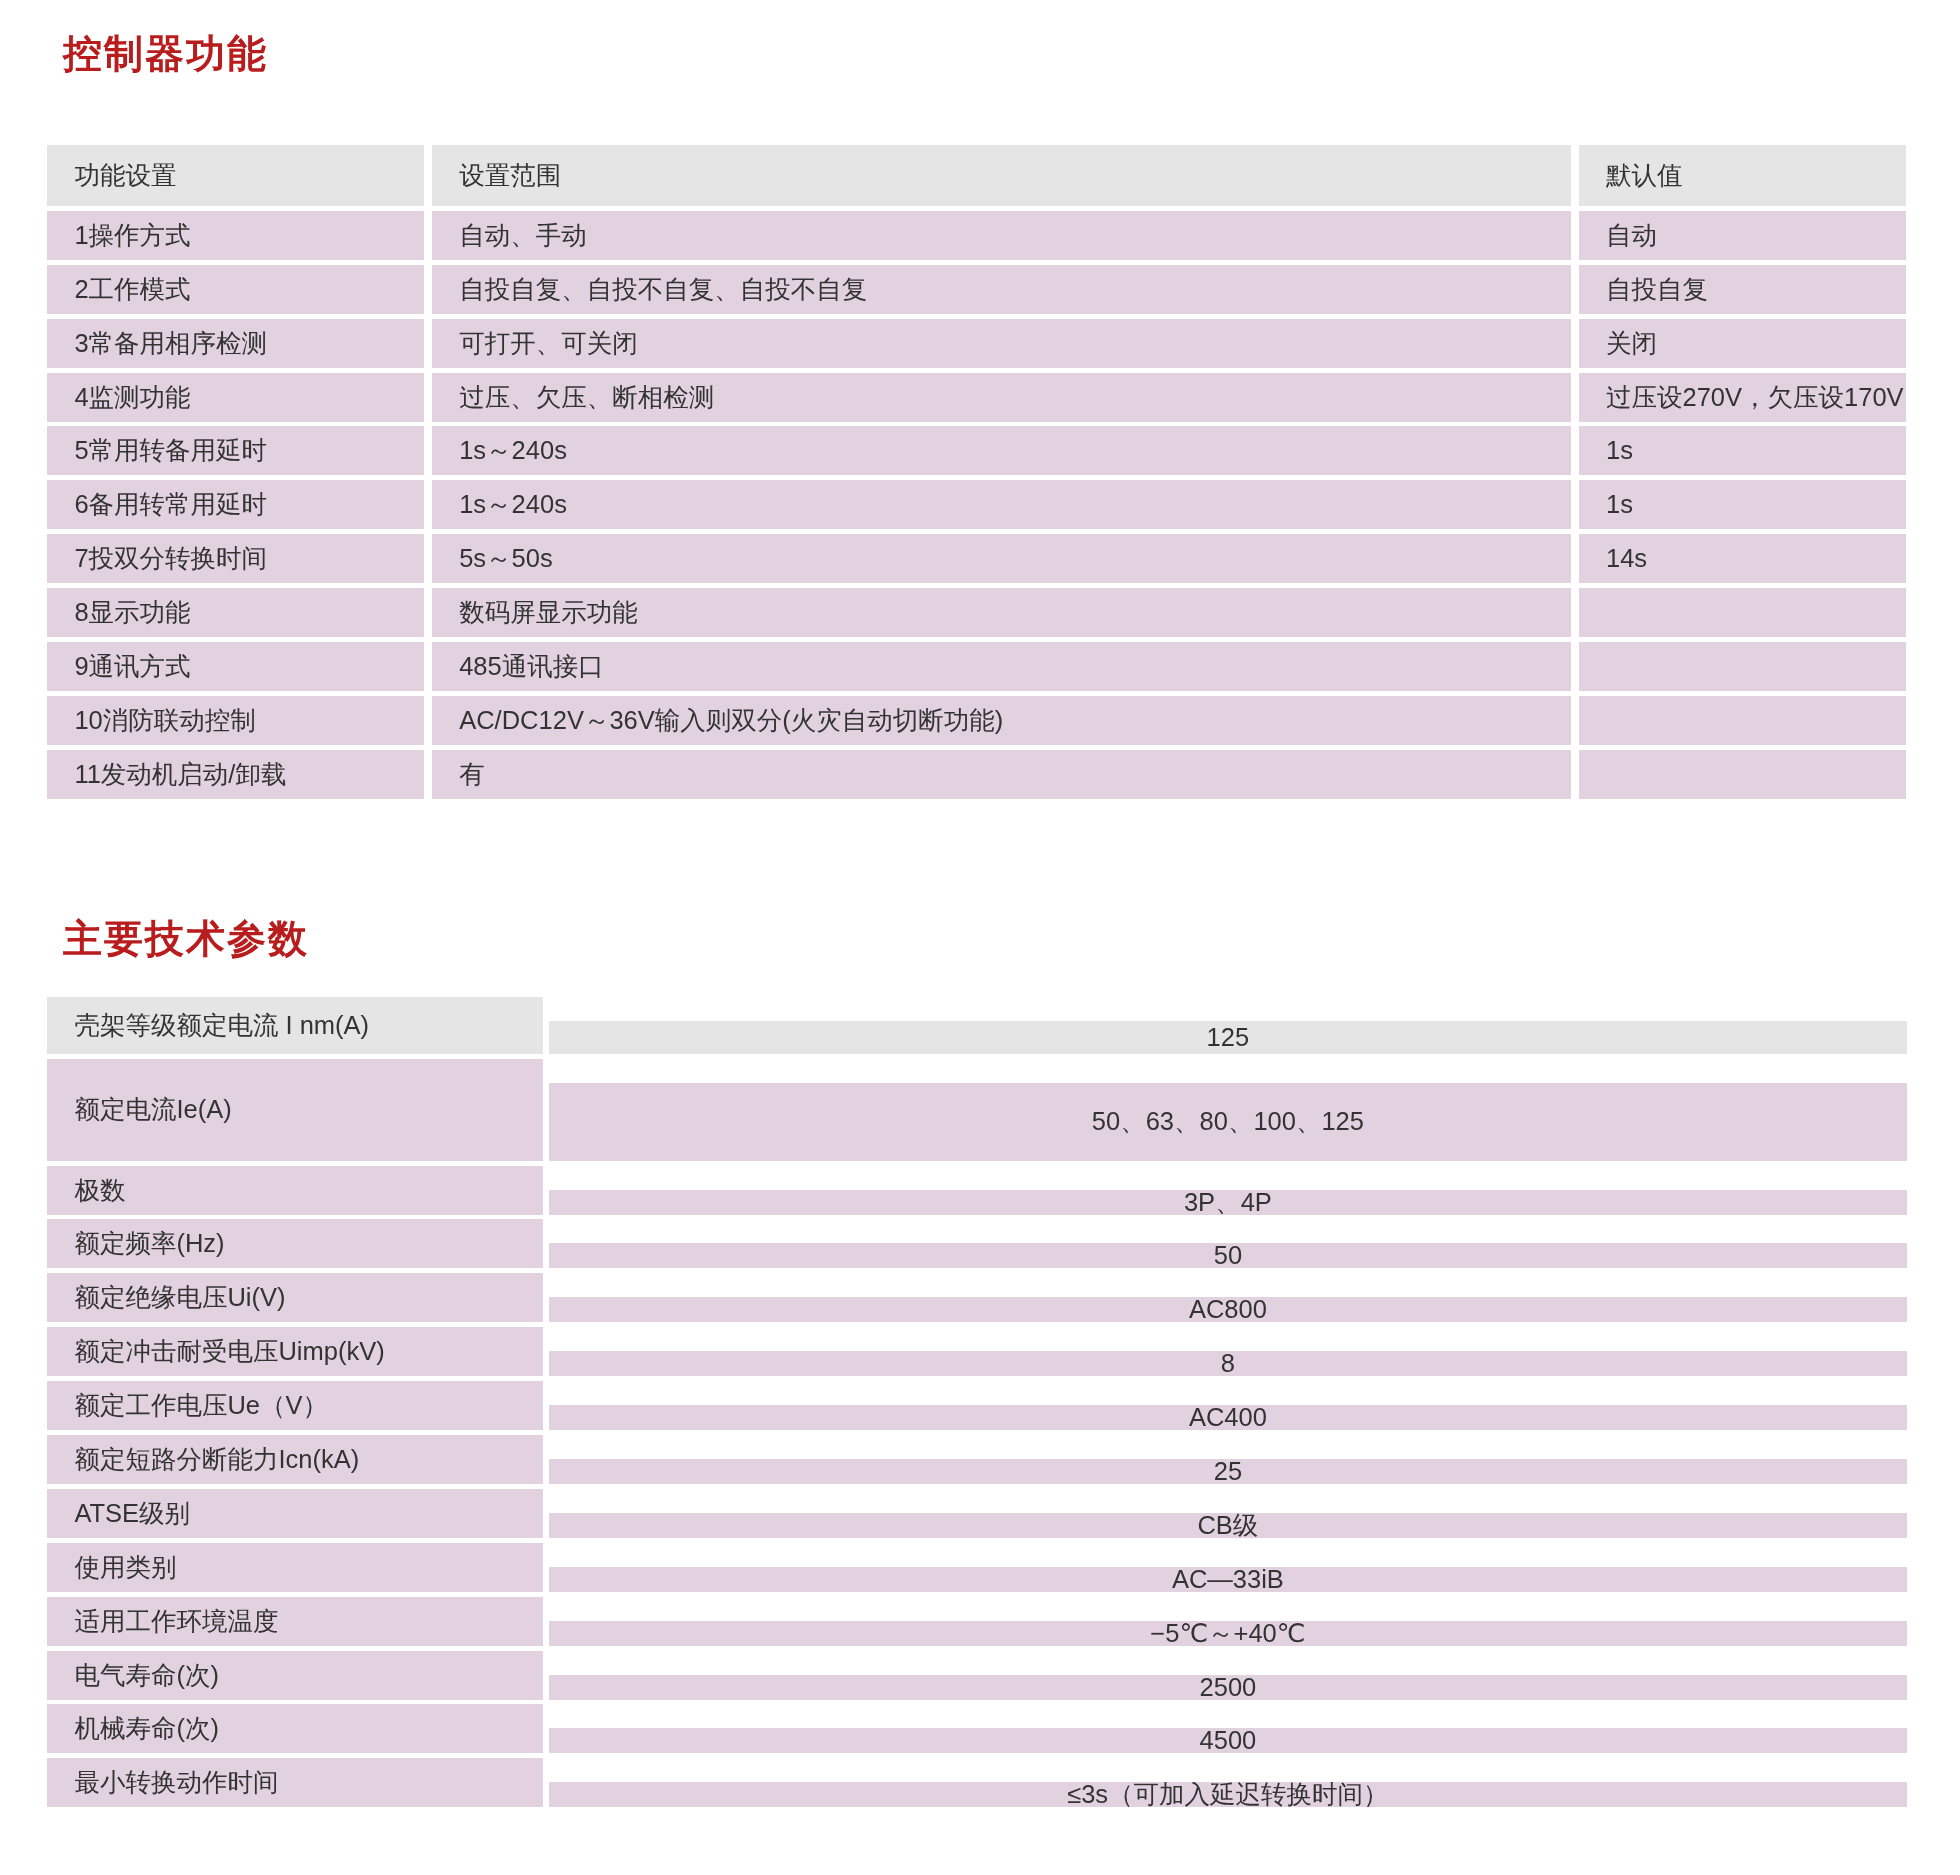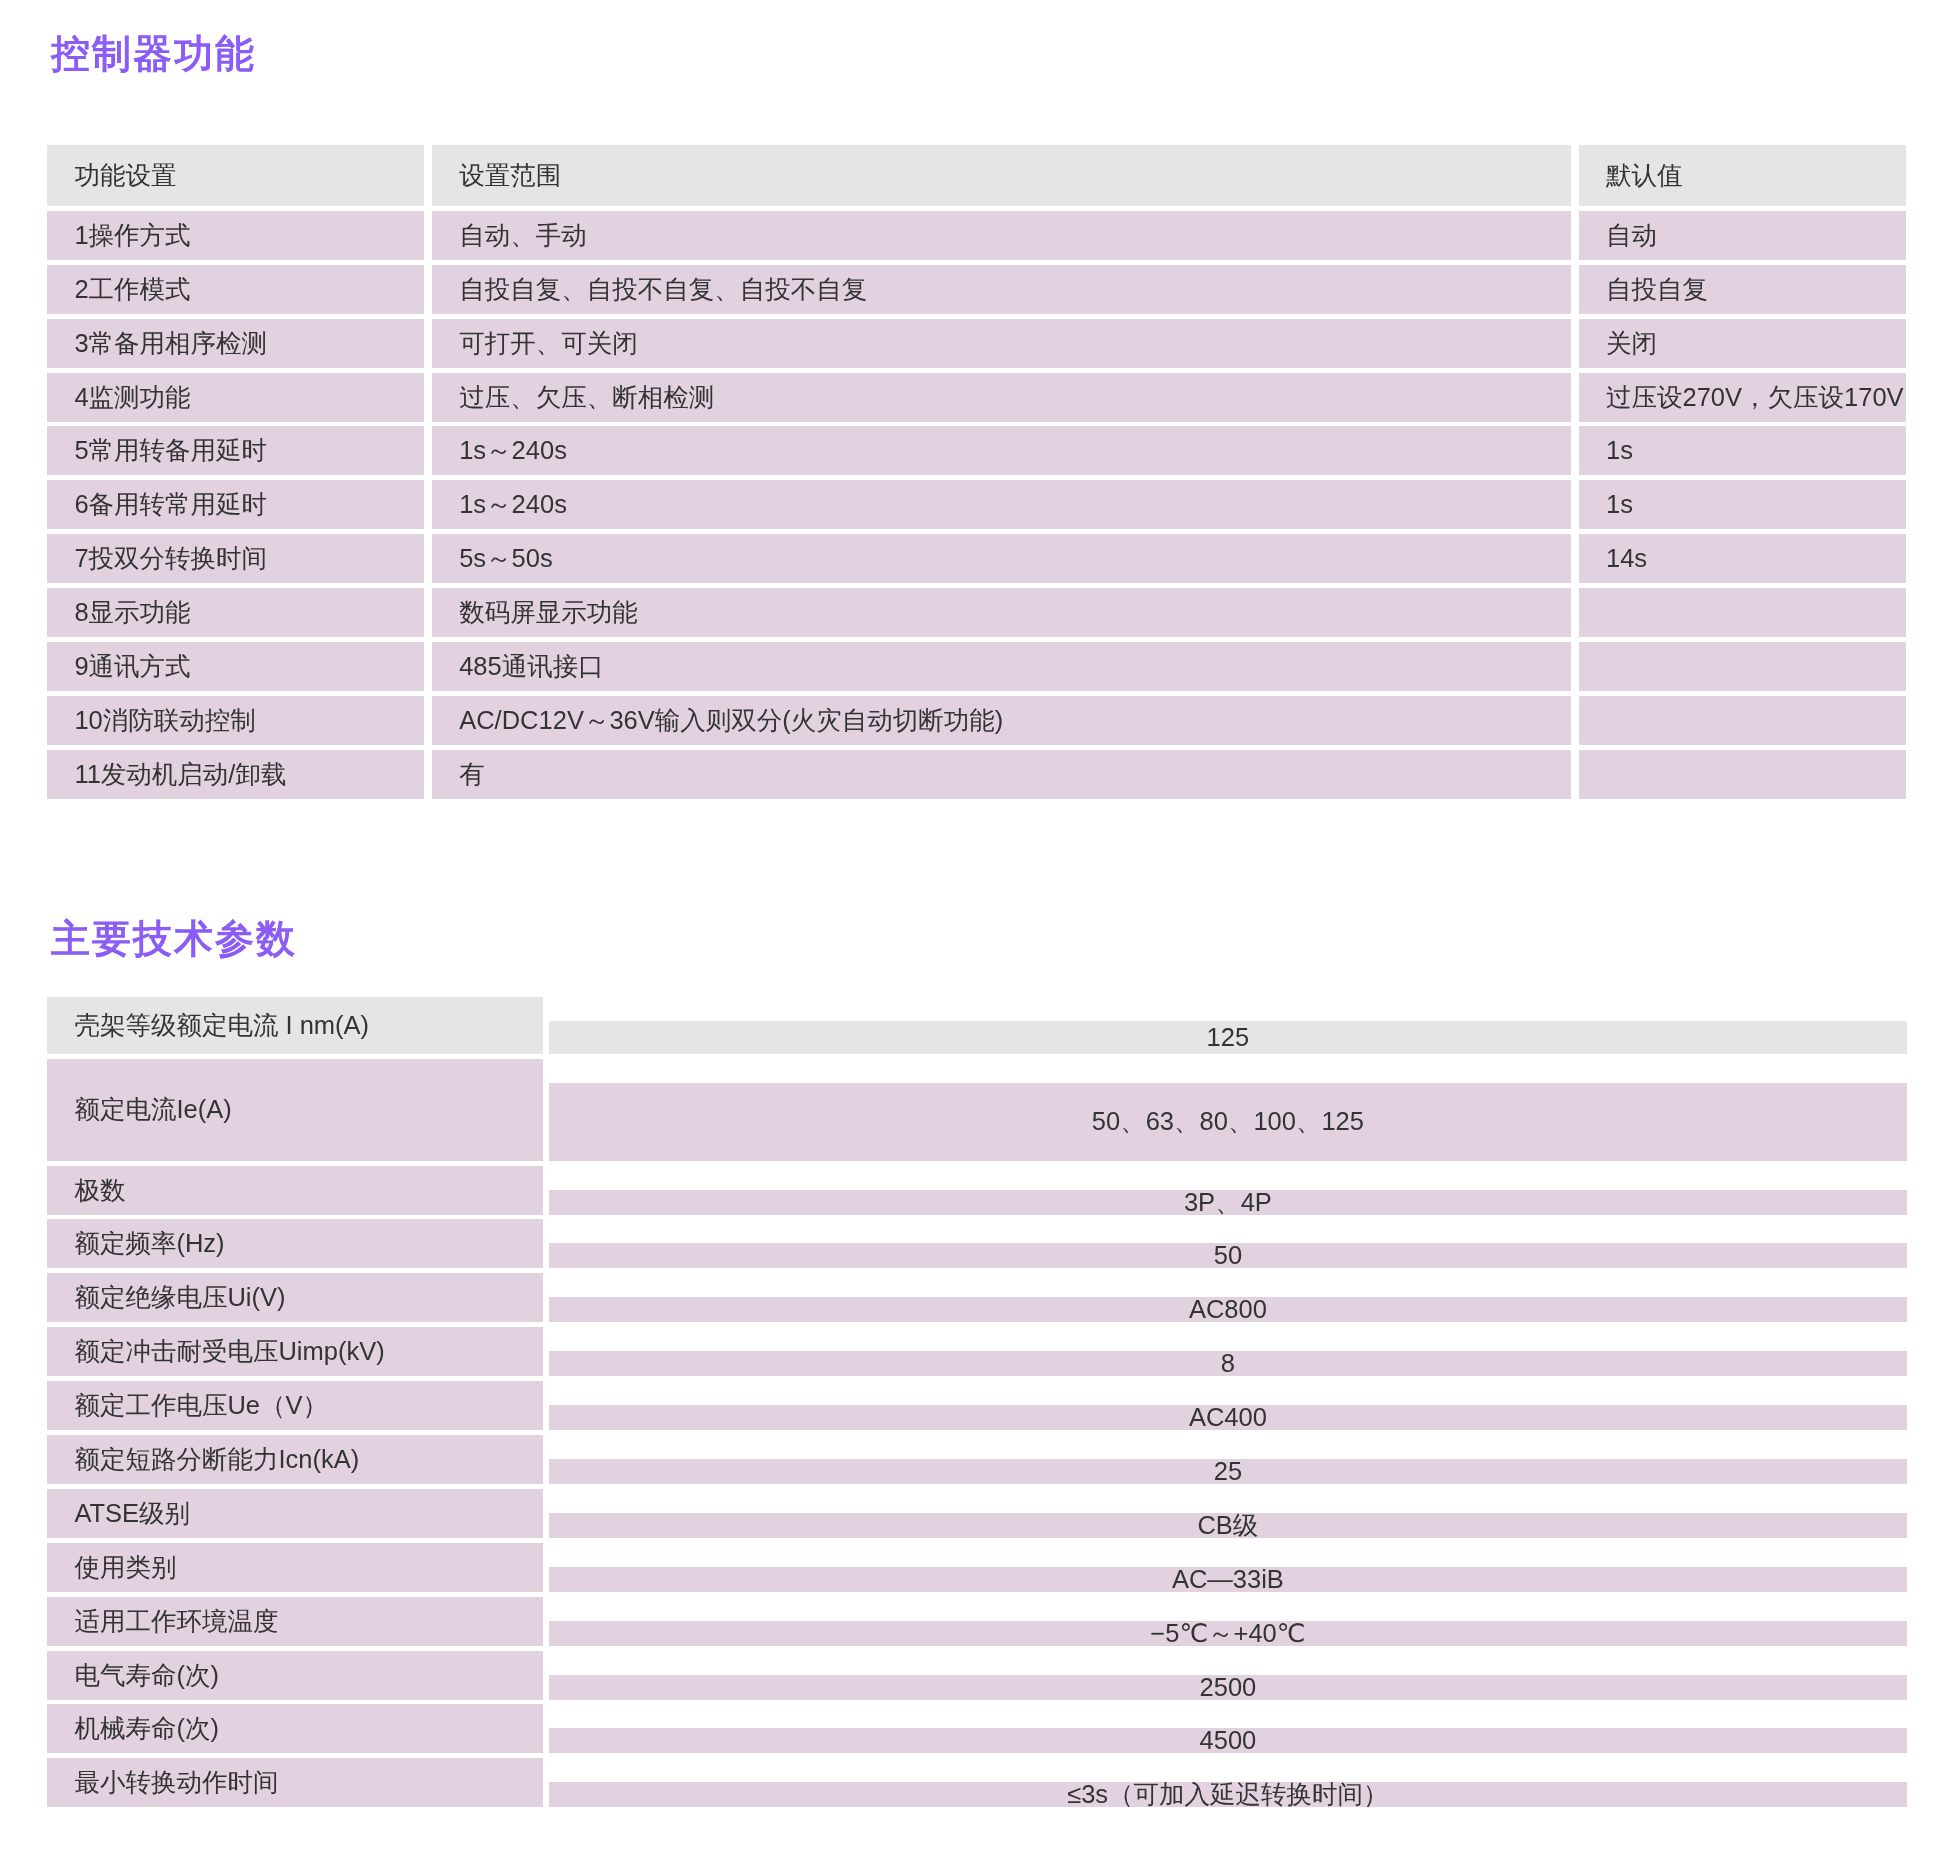--- a/index.html
+++ b/index.html
@@ -12,26 +12,26 @@
     height: 1875px;
     font-family: "Liberation Sans", "DejaVu Sans", sans-serif;
     color: #333333;
     overflow: hidden;
   }
   .content {
     margin-left: 47px;
     width: 1859px;
   }
   .sec-title {
-    color: #8b5cf6;
+    color: #b91c1c;
     font-size: 39px;
     line-height: 43px;
     font-weight: 600;
     letter-spacing: 2px;
-    margin: 4px;
+    margin: 16px;
   }
   #title1 { margin-top: 32px; }
   #title2 { margin-top: 118px; }
 
   .grid-table {
     display: grid;
     background: #ffffff;
   }
   #t1 {
     margin-top: 70px;

